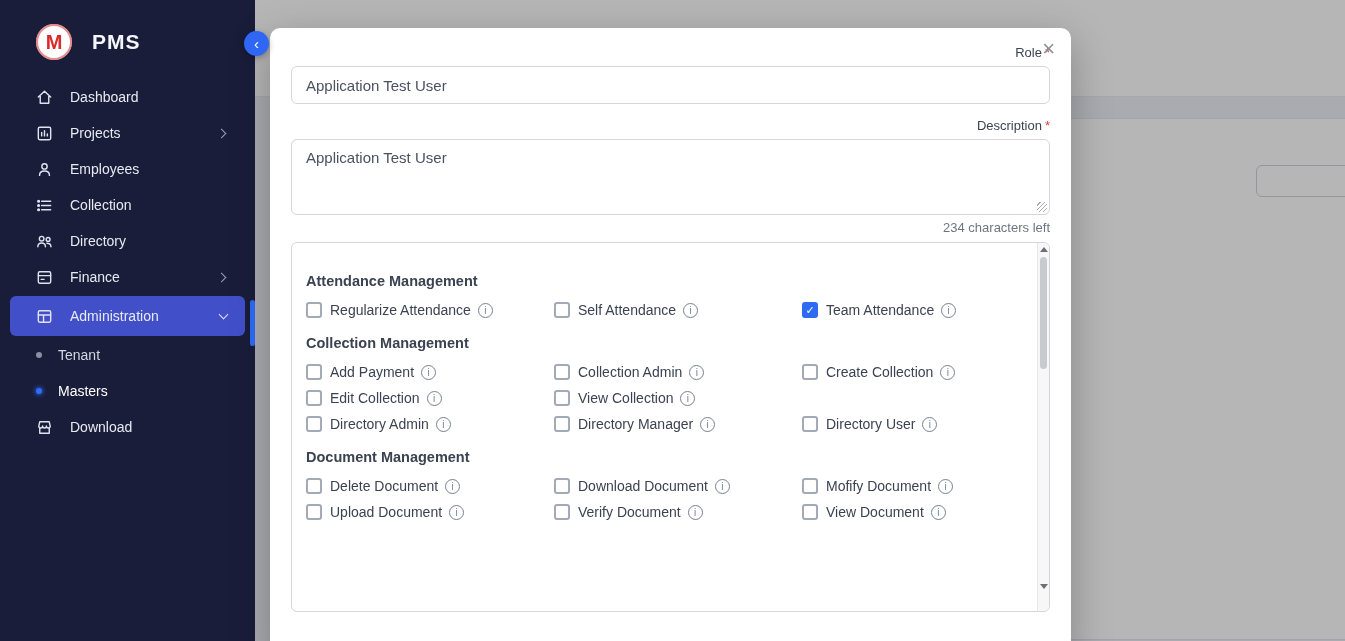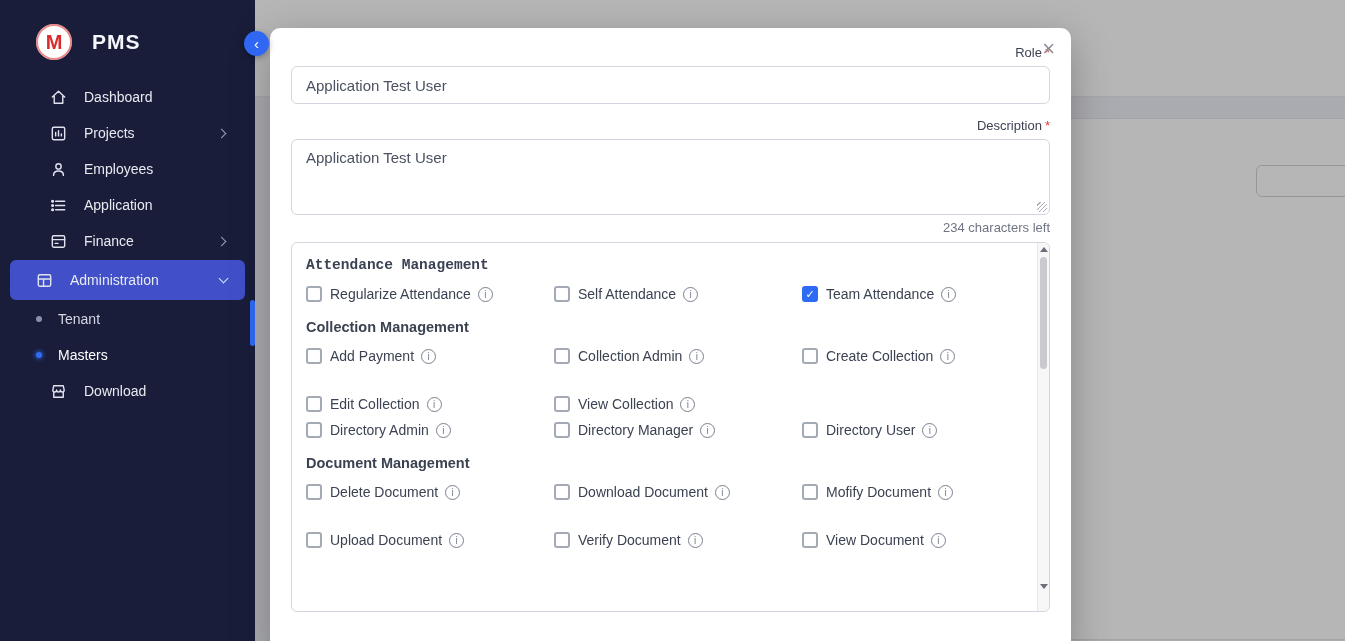--- a/index.html
+++ b/index.html
@@ -4,21 +4,21 @@
 <style>
   * { margin:0; padding:0; box-sizing:border-box; }
   html,body { width:1345px; height:641px; overflow:hidden; font-family:"Liberation Sans", sans-serif; background:#eef0f5; position:relative; }
 
   
   .sidebar { position:absolute; left:0; top:0; width:255px; height:641px; background:#191d3a; z-index:2; }
   .logo-row { display:flex; align-items:center; gap:20px; padding:24px 0 0 36px; }
   .logo-circle { width:36px; height:36px; border-radius:50%; background:#ffffff; color:#d92b2b; font-weight:bold; font-size:20px; display:flex; align-items:center; justify-content:center; box-shadow:0 0 0 2px rgba(217,43,43,.55) inset; }
   .logo-text { color:#f5f6fa; font-size:21px; font-weight:bold; letter-spacing:1px;text-align:center; }
   .nav { position:absolute; top:79px; left:0; right:0; }
-  .nav-item { height:36px; display:flex; align-items:center; gap:16px; padding-left:48px; color:#e8eaf0; font-size:14px; cursor:pointer; }
+  .nav-item { height:36px; display:flex; align-items:center; gap:16px; padding-left:34px; color:#e8eaf0; font-size:14px; cursor:pointer; }
   .nav-item.active { background:#4150c9; margin:1px 10px; height:40px; border-radius:6px; padding-left:24px; }
   .nav-icon { width:20px; height:20px; color:#dfe3f0; display:flex; align-items:center; justify-content:center; }
   .nav-icon svg { width:19px; height:19px; }
   .nav-label { flex:0 1 auto; }
   .chev { width:7px; height:7px; border-top:1.8px solid #9aa0b5; border-right:1.8px solid #9aa0b5; margin-left:auto; margin-right:30px; }
   .chev-right { transform:rotate(45deg); }
   .chev-down { transform:rotate(135deg); margin-top:-3px; }
   .nav-item.active .chev { margin-right:18px; border-color:#dfe3f0; }
   .nav-item.sub { padding-left:36px; }
   .nav-item.sub .bullet { width:6px; height:6px; border-radius:50%; background:#8b90a6; }
@@ -49,22 +49,22 @@
   .field-label { font-size:13px; color:#3c4252; margin-bottom:6px;text-align:right; }
   .req { color:#e23b3b; margin-left:3px; }
   .text-input { width:100%; height:38px; border:1px solid #d3d6de; border-radius:6px; padding:0 14px; font-size:15px; color:#4a5160; font-family:"Liberation Sans",sans-serif; outline:none; background:#fff; }
   .desc-wrap { position:relative; margin-top:14px; }
   .textarea { width:100%; height:76px; border:1px solid #d3d6de; border-radius:6px; padding:9px 14px; font-size:15px; color:#4a5160; font-family:"Liberation Sans",sans-serif; resize:none; outline:none; display:block; }
   .resize-corner { position:absolute; right:3px; bottom:3px; width:10px; height:10px; background:repeating-linear-gradient(135deg, transparent 0 2px, #a7abb5 2px 3px); cursor:nwse-resize; }
   .chars-left { text-align:right; margin-top:5px; font-size:13px; color:#6e7480; }
   .permissions { position:relative; margin-top:7px; border:1px solid #d3d6de; border-radius:6px; height:370px; overflow:hidden; }
   .perm-scroll { position:absolute; left:0; top:0; right:12px; bottom:0; padding:14px 12px 14px 14px; overflow:hidden; }
   .section-title { font-size:14.5px; font-weight:bold; color:#3b4252; margin:14px 0 10px; }
-  .section-title:first-child { margin-top:0;font-family:Liberation Mono, monospace; }
-  .perm-grid { display:grid; grid-template-columns:248px 248px 1fr; row-gap:26px; margin-bottom:4px; }
+  .section-title:first-child { margin-top:16px; }
+  .perm-grid { display:grid; grid-template-columns:248px 248px 1fr; row-gap:4px; margin-bottom:4px; }
   .perm-item { display:flex; align-items:center; gap:8px; height:22px; cursor:pointer; }
   .checkbox { width:16px; height:16px; border:2px solid #a3a9b5; border-radius:3px; background:#fff; flex:0 0 auto; display:flex; align-items:center; justify-content:center; font-size:11px; color:#fff; }
   .checkbox.checked { background:#2e6bf2; border-color:#2e6bf2; }
   .perm-label { font-size:14px; color:#3b4252; }
   .info-icon { width:15px; height:15px; border:1.2px solid #7a8090; border-radius:50%; color:#7a8090; font-size:10px; display:flex; align-items:center; justify-content:center; margin-left:-1px; flex:0 0 auto; }
   .scroll-track { position:absolute; top:0; right:0; bottom:0; width:12px; background:#f7f7f8; border-left:1px solid #e8e8ea; border-radius:0 5px 5px 0; cursor:pointer; }
   .scroll-thumb { position:absolute; top:14px; left:2px; right:2px; height:112px; background:#c9cacf; border-radius:4px; cursor:grab; }
   .arrow-up, .arrow-down { position:absolute; left:2px; width:0; height:0; border-left:4px solid transparent; border-right:4px solid transparent; }
   .arrow-up { top:4px; border-bottom:5px solid #6a6f78; }
   .arrow-down { bottom:22px; border-top:5px solid #6a6f78; }
@@ -107,21 +107,31 @@
       </div>
       <div class="nav-item">
         <span class="nav-icon">
           <svg viewBox="0 0 20 20" fill="none" stroke="currentColor" stroke-width="1.5" stroke-linecap="round" stroke-linejoin="round">
             <path d="M7 5.5 H16.5 M7 10 H16.5 M7 14.5 H16.5"></path>
             <circle cx="3.8" cy="5.5" r="0.9" fill="currentColor"></circle>
             <circle cx="3.8" cy="10" r="0.9" fill="currentColor"></circle>
             <circle cx="3.8" cy="14.5" r="0.9" fill="currentColor"></circle>
           </svg>
         </span>
-        <span class="nav-label">Application</span>
+        <span class="nav-label">Collection</span>
+      </div>
+      <div class="nav-item">
+        <span class="nav-icon">
+          <svg viewBox="0 0 20 20" fill="none" stroke="currentColor" stroke-width="1.5" stroke-linecap="round" stroke-linejoin="round">
+            <circle cx="7" cy="7" r="2.4"></circle>
+            <circle cx="13.8" cy="7.8" r="2"></circle>
+            <path d="M3 15.5 C3 12.8 5 11.5 7 11.5 C9 11.5 11 12.8 11 15.5 M12.5 11.8 C14.8 11.8 16.8 13 16.8 15.5"></path>
+          </svg>
+        </span>
+        <span class="nav-label">Directory</span>
       </div>
       <div class="nav-item">
         <span class="nav-icon">
           <svg viewBox="0 0 20 20" fill="none" stroke="currentColor" stroke-width="1.5" stroke-linecap="round" stroke-linejoin="round">
             <rect x="3.5" y="4" width="13" height="12" rx="1.5"></rect>
             <path d="M3.5 8 H16.5 M6.5 12 H9.5"></path>
           </svg>
         </span>
         <span class="nav-label">Finance</span>
         <span class="chev chev-right"></span>

